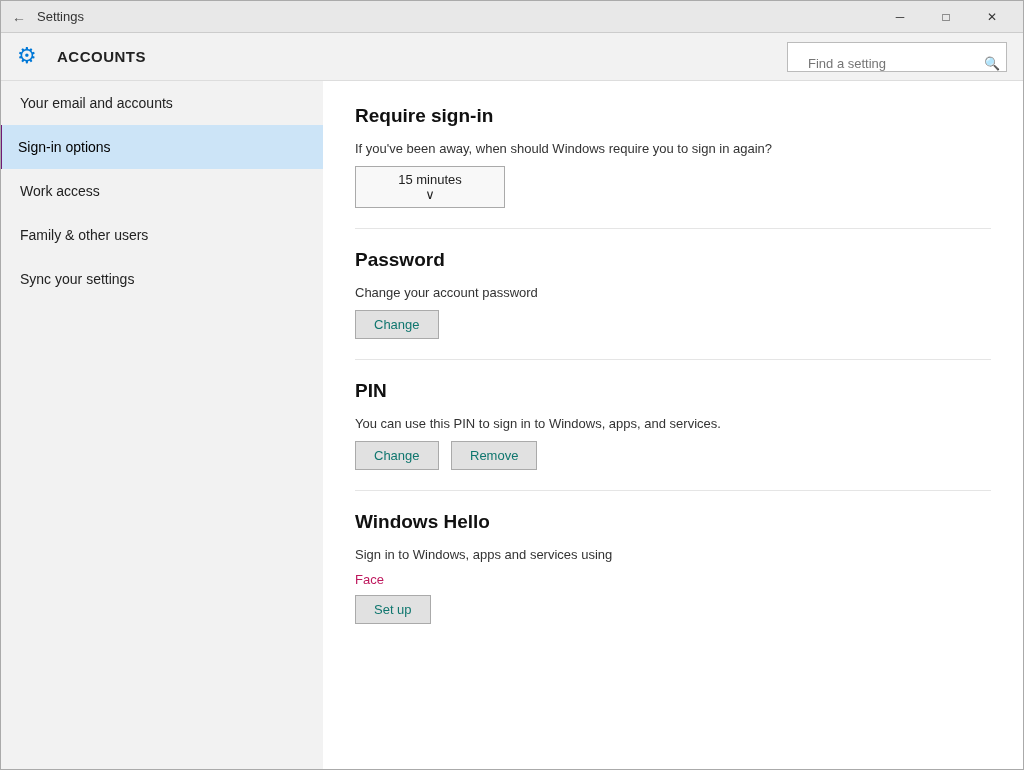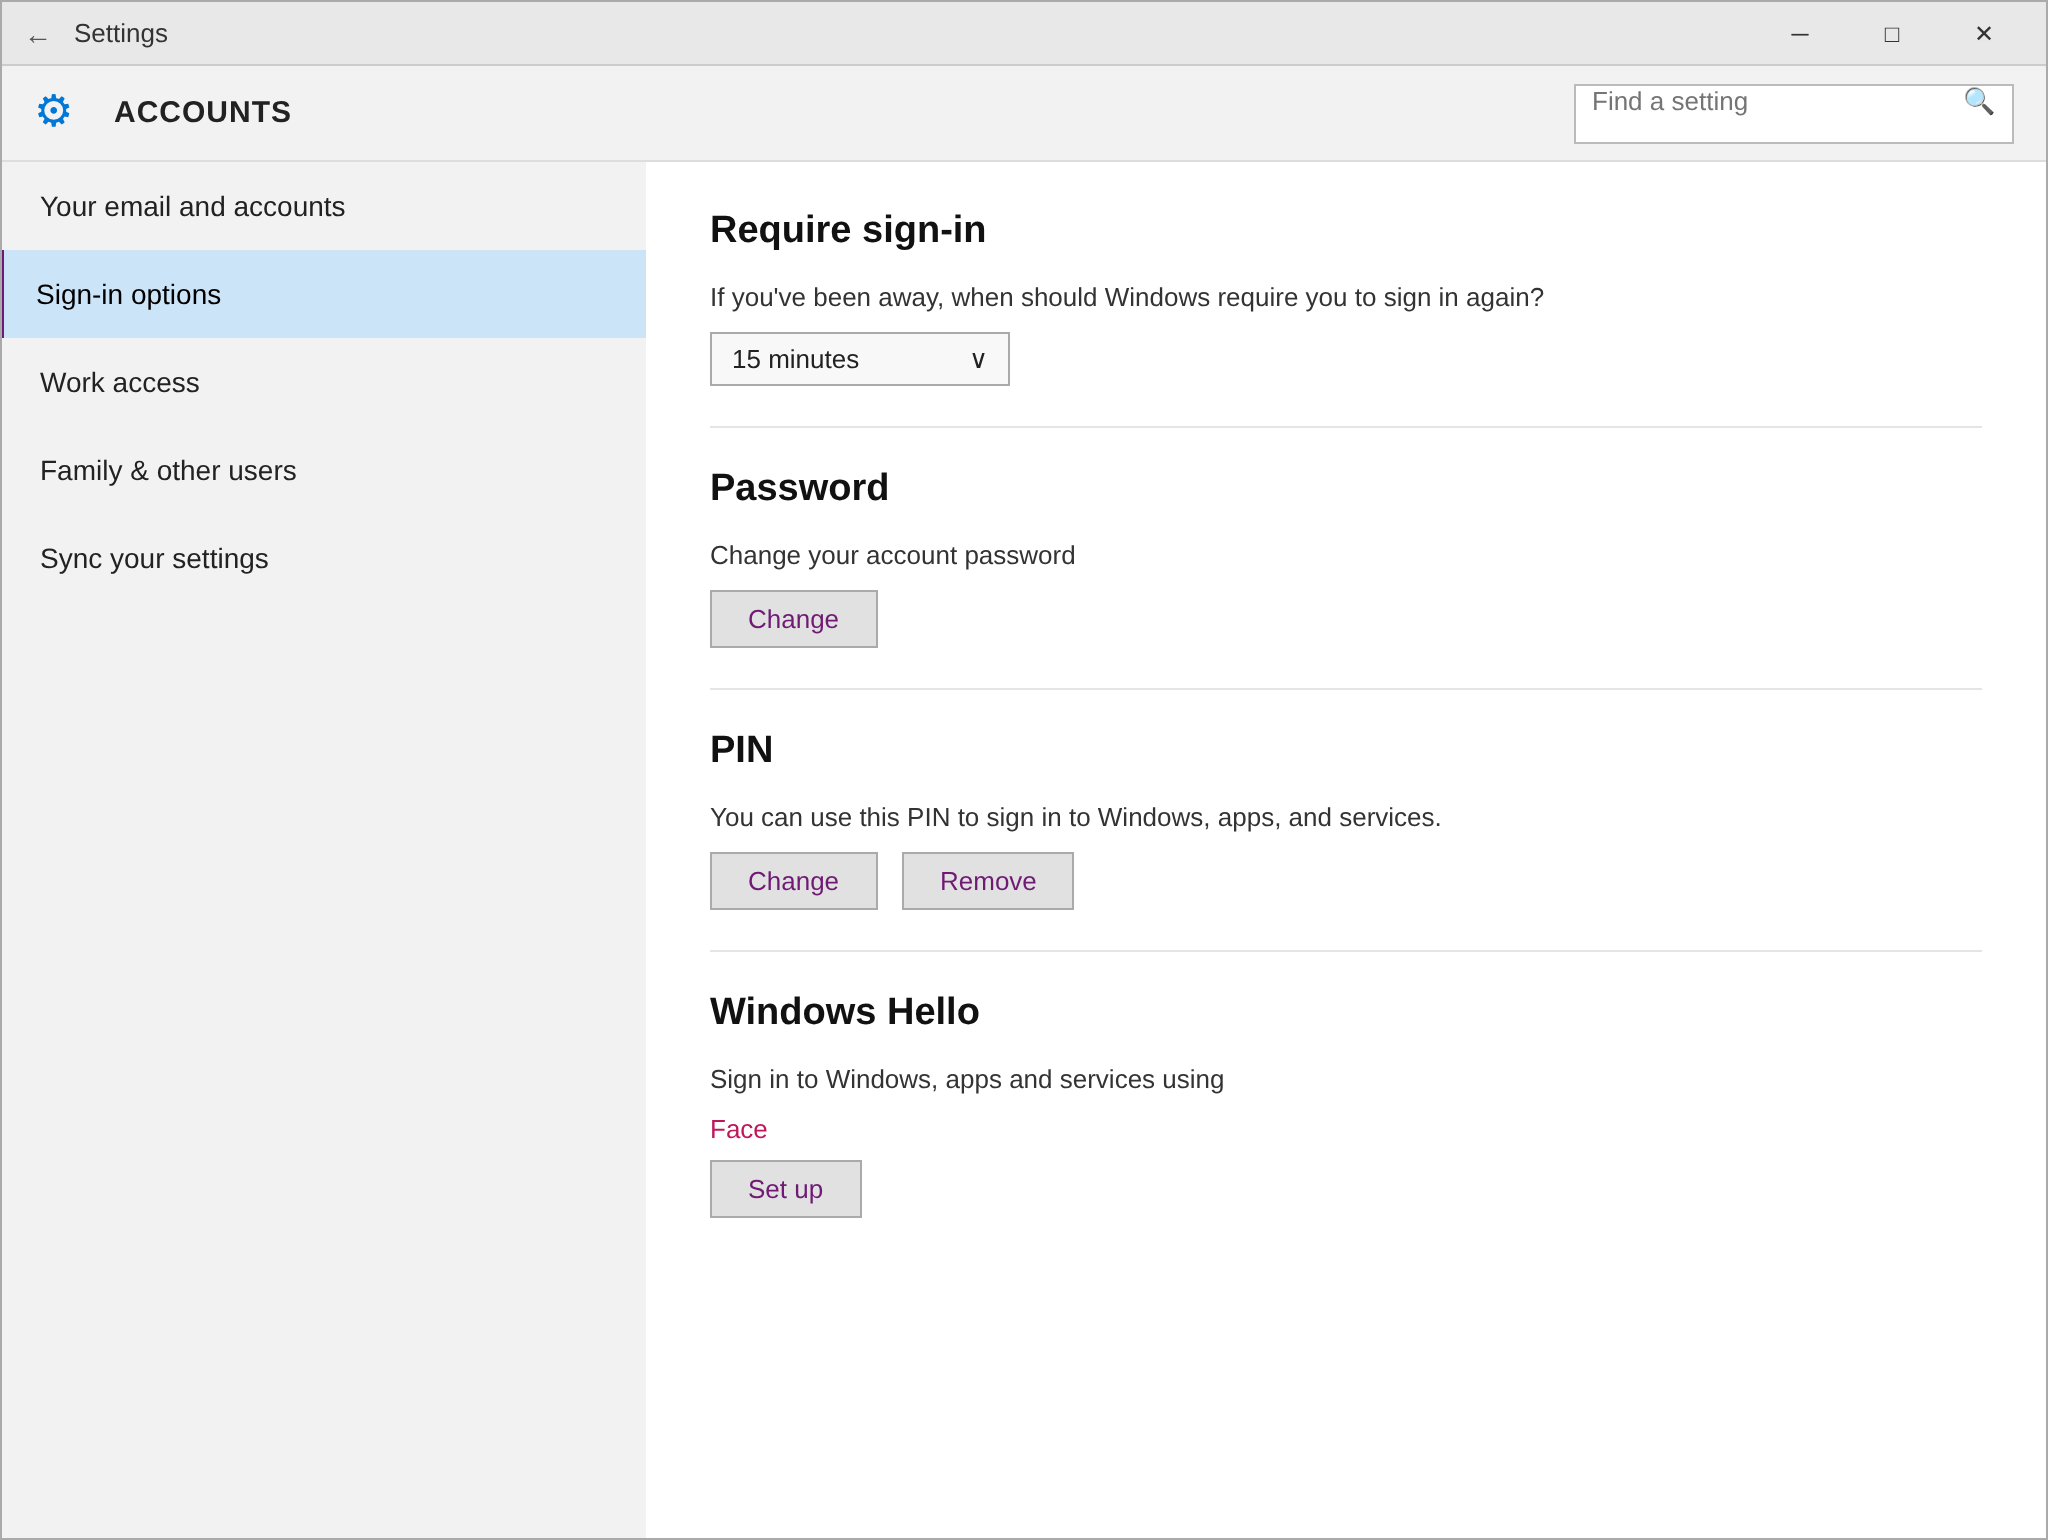--- a/index.html
+++ b/index.html
@@ -76,22 +76,22 @@
       color: #222;
       letter-spacing: 0.5px;
       flex: 1;
     }
     .search-box {
       width: 220px;
       height: 30px;
       border: 1px solid #bbb;
       background: white;
       display: flex;
-      align-items: flex-start;
-      padding: 0 8px;
+      align-items: flex-end;
+      padding: 0 20px;
     }
     .search-box input {
       border: none;
       outline: none;
       flex: 1;
       font-size: 13px;
       color: #555;
       background: transparent;
     }
     .search-icon {
@@ -169,30 +169,31 @@
       display: flex;
       align-items: center;
       border: 1px solid #aaa;
       background: #f8f8f8;
       padding: 5px 10px;
       cursor: pointer;
       font-size: 13px;
       color: #222;
       width: 150px;
       justify-content: space-between;
+      flex-direction: column;
     }
 
     
     .btn {
       padding: 6px 18px;
       background: #e1e1e1;
       border: 1px solid #aaa;
       font-size: 13px;
       cursor: pointer;
-      color: #701a75;
+      color: #0f766e;
       margin-right: 8px;
     }
 
     
     .link {
       color: #0078d7;
       font-size: 13px;
       cursor: pointer;
       text-decoration: none;
     }

